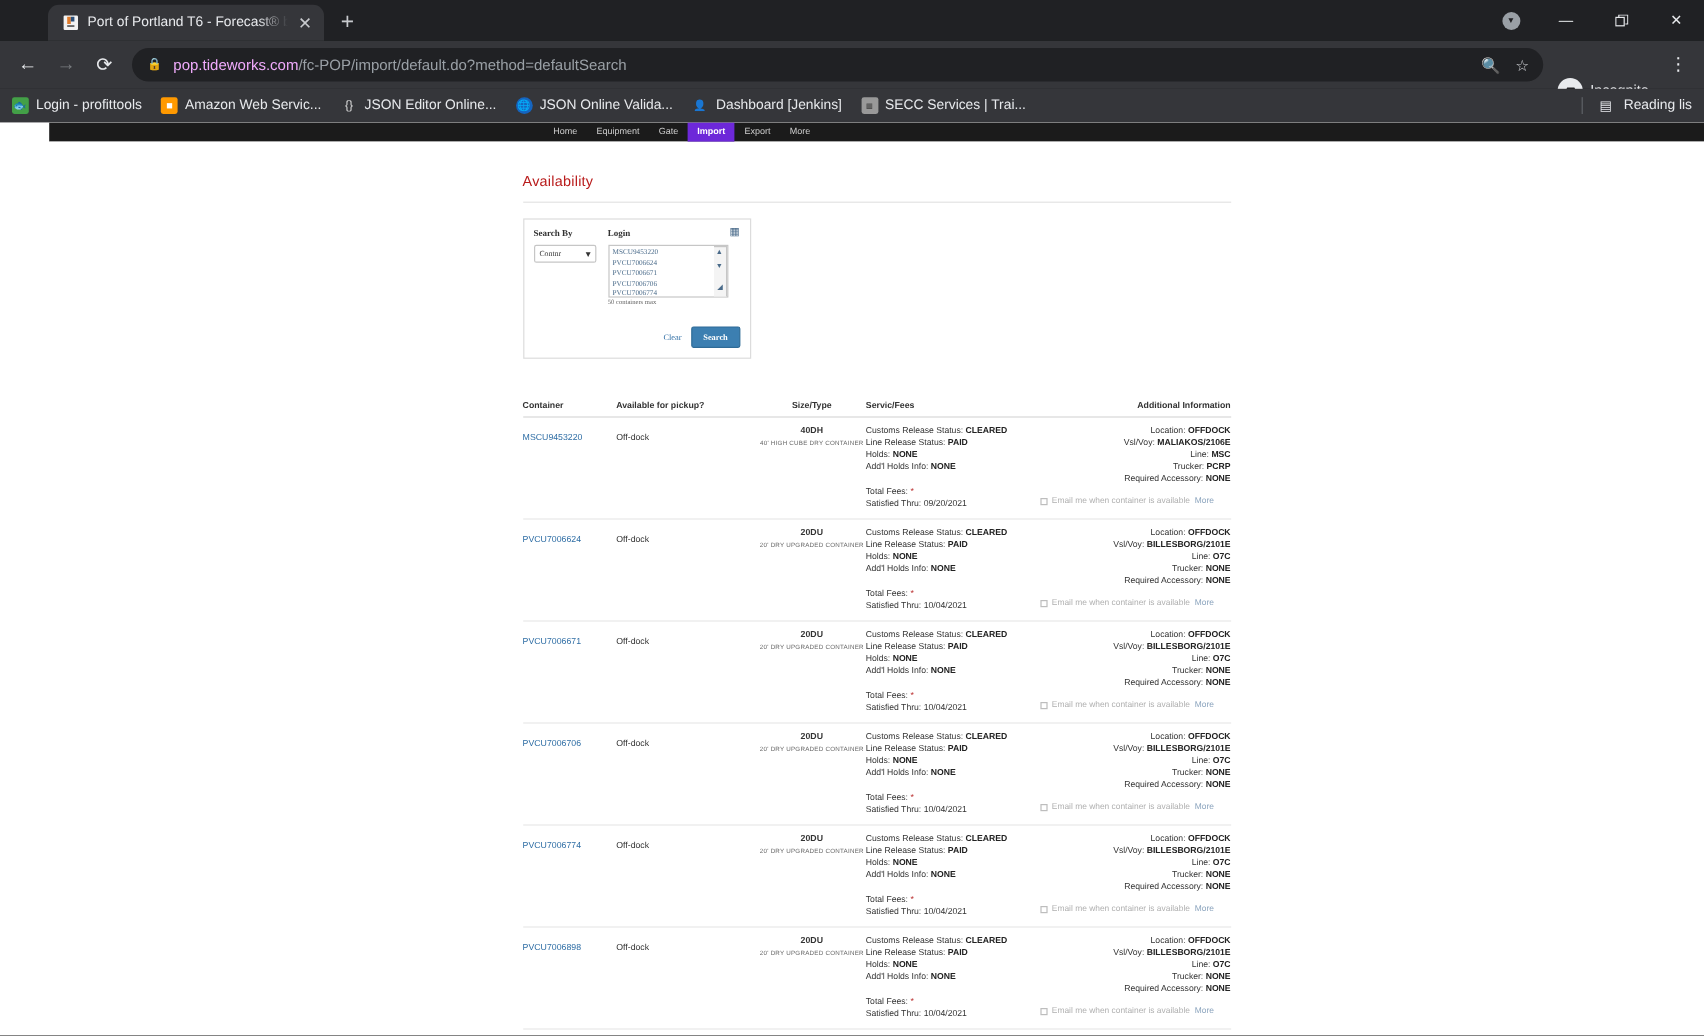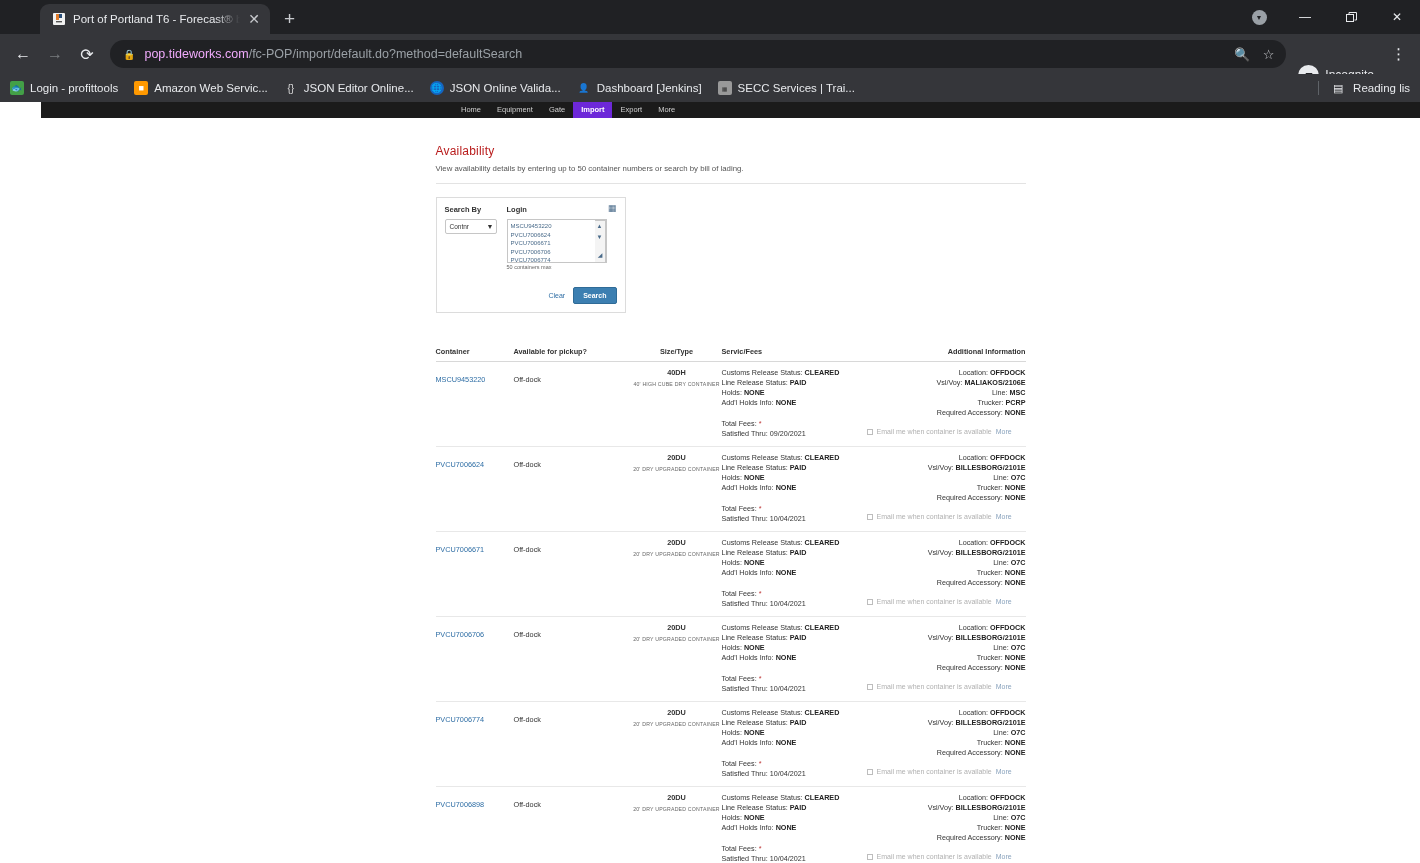--- a/index.html
+++ b/index.html
@@ -62,21 +62,21 @@
   .appnav a.active { background: #6d28d9; color: #fff; font-weight: bold; padding: 4px 8px; }
 
   .content { padding: 0 0 0 0; background: #fff; }
   .inner { width: 590px; margin: 0 auto; padding-top: 26px; }
 
   h1.page-title { font-size: 12px; font-weight: normal; color: #b91c1c; letter-spacing: .2px; }
   .page-desc { font-size: 7.8px; color: #555; margin-top: 6px; }
   .hr { border-top: 1px solid #e3e3e3; margin-top: 10px; }
 
   
-  .search-panel { border: 1px solid #dcdcdc; width: 190px; margin-top: 13px; padding: 7px 8px 8px; background: #fff; }
+  .search-panel { border: 1px solid #dcdcdc; width: 190px; margin-top: 13px; padding: 7px 8px 8px; background: #fff; font-family: Liberation Serif, serif; }
   .sp-head { display: flex; }
   .sp-col-a { width: 62px; }
   .sp-col-b { flex: 1; position: relative; }
   .sp-lbl { font-size: 7.5px; font-weight: bold; color: #333; }
   .sp-grid-ic { position: absolute; right: 0; top: -1px; color: #4a6b8a; font-size: 9px; line-height:1; }
   .sel {
     margin-top: 5px; width: 52px; height: 15px; border: 1px solid #c6c6c6; border-radius: 2px;
     display: flex; align-items: center; padding: 0 2px 0 4px; background: #fff;
   }
   .sel span { font-size: 6.5px; color: #333; flex: 1; }
@@ -219,21 +219,20 @@
       <a>Gate</a>
       <a class="active">Import</a>
       <a>Export</a>
       <a>More</a>
     </div>
 
     <div class="content">
       <div class="inner">
 
         <h1 class="page-title">Availability</h1>
-        <div class="page-desc">View availability details by entering up to 50 container numbers or search by bill of lading.</div>
         <div class="hr"></div>
 
         <div class="search-panel">
           <div class="sp-head">
             <div class="sp-col-a">
               <div class="sp-lbl">Search By</div>
               <div class="sel">
                 <span>Contnr</span>
                 <i>▼</i>
               </div>

